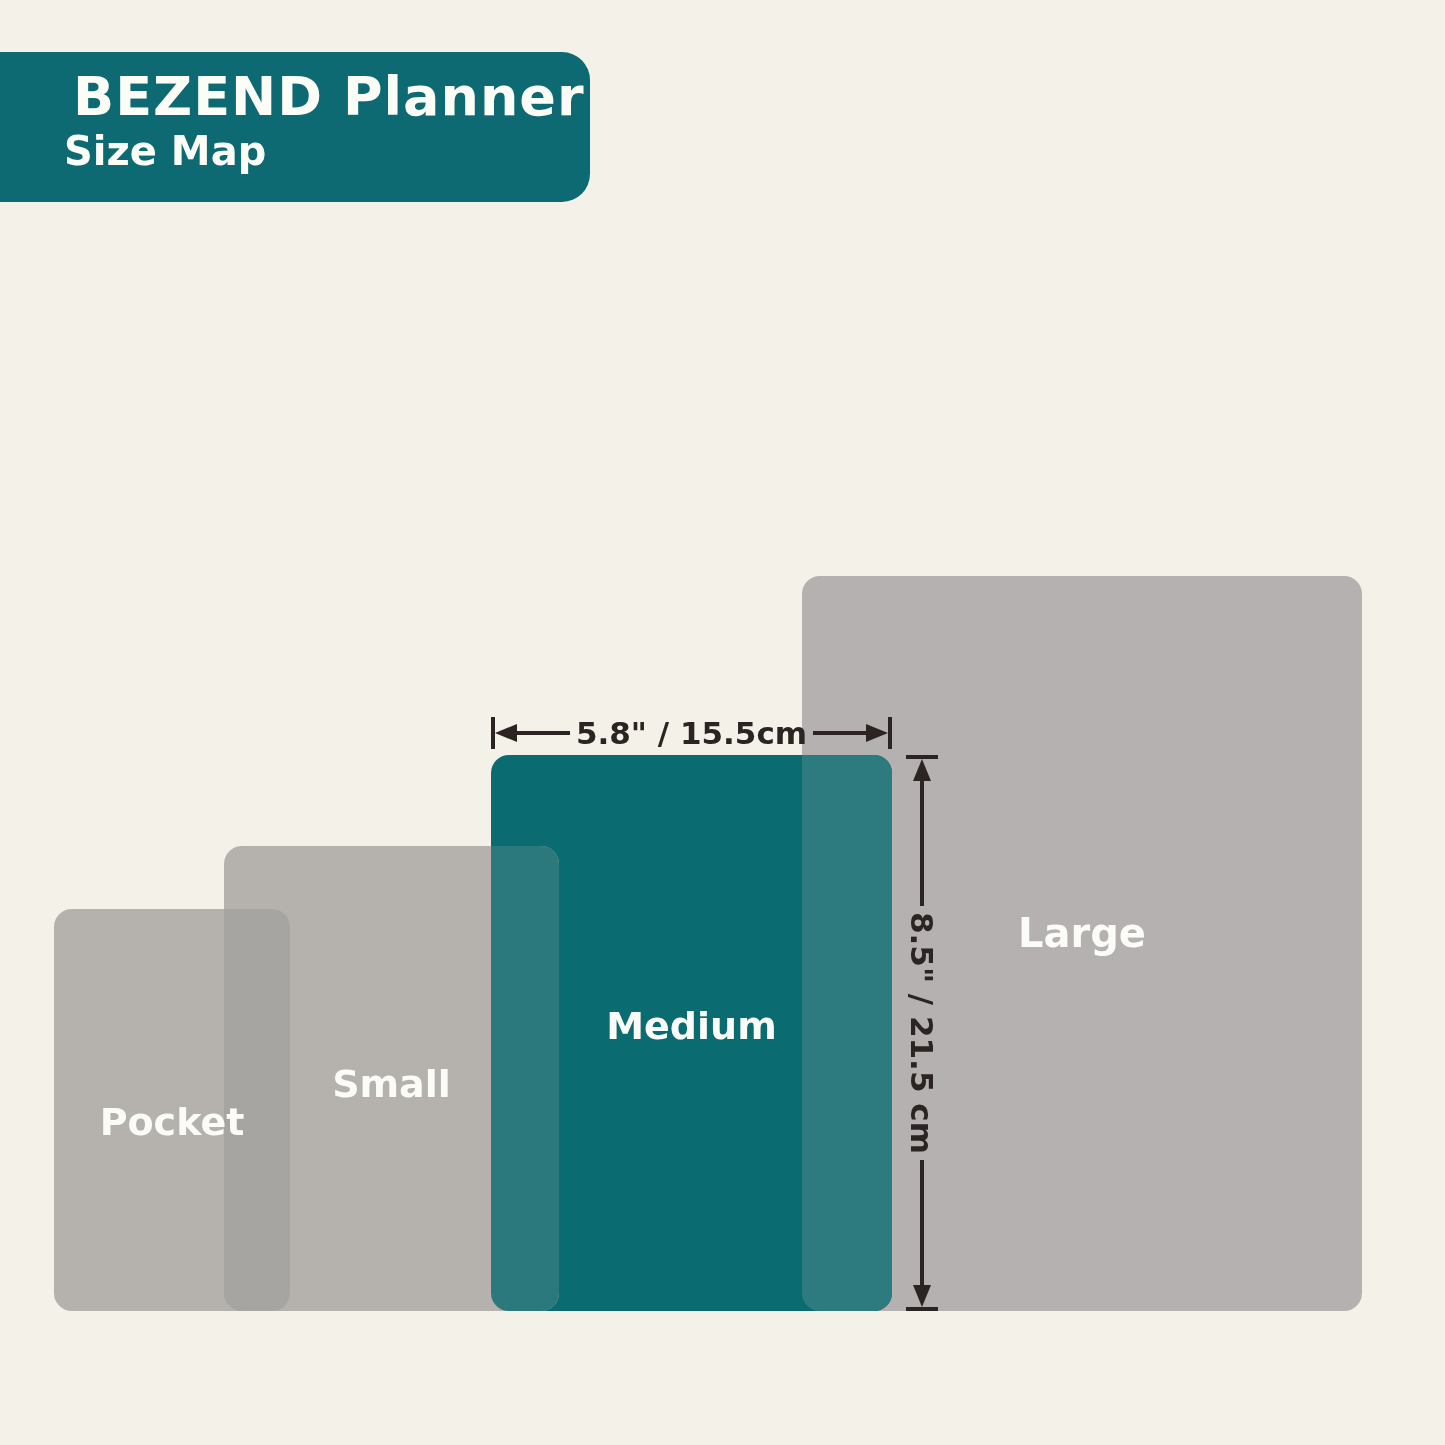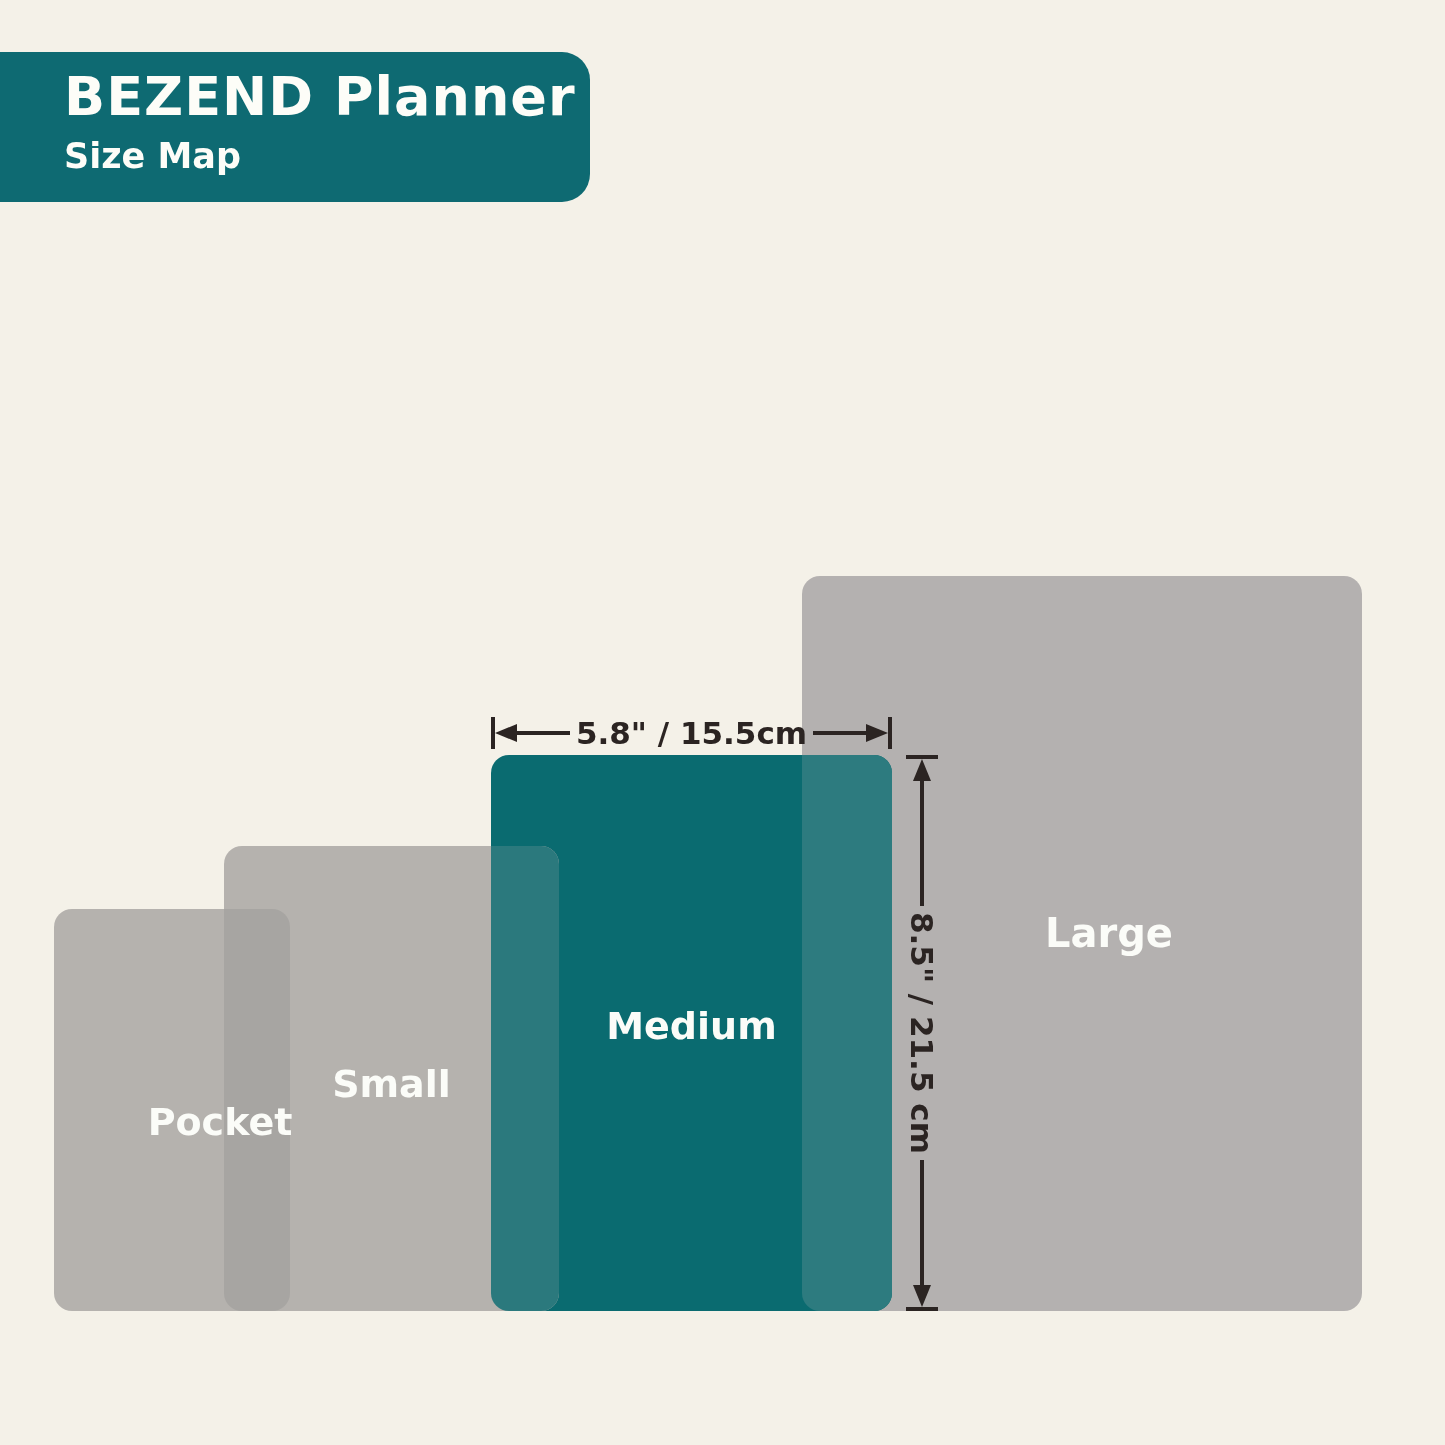--- a/index.html
+++ b/index.html
@@ -19,51 +19,51 @@
     position: absolute; left: 0; top: 52px;
     width: 590px; height: 150px;
     background: var(--header_bg, #0e6a72);
     border-radius: 0 28px 28px 0;
     box-sizing: border-box;
     padding: 14px 0 0 64px;
     color: var(--header_text, #fdfdf8);
   }
   .badge-title {
     font-size: 54px; font-weight: 700; letter-spacing: 1px;
-    line-height: 1.15; white-space: nowrap;
+    line-height: 1.15; white-space: nowrap; margin-left: 9px;
   }
   .badge-subtitle {
-    font-size: 35px; font-weight: 600; margin-top: 8px; white-space: nowrap;
+    font-size: 40px; font-weight: 600; white-space: nowrap;
   }
 
   
   .rect { position: absolute; border-radius: 18px; }
   .rect-large  { left: 802px; top: 576px; width: 560px; height: 735px; background: var(--rect_gray_large, #b4b1b0); }
   .rect-medium { left: 491px; top: 755px; width: 401px; height: 556px; background: var(--rect_teal, #0a6b70); }
   .rect-small  { left: 224px; top: 846px; width: 335px; height: 465px; background: var(--rect_gray, #b5b2ae); }
   .rect-pocket { left:  54px; top: 909px; width: 236px; height: 402px; background: var(--rect_gray, #b5b2ae); }
 
   .overlap { position: absolute; border-radius: 0 18px 18px 18px; }
   .ov-medium-large { left: 802px; top: 755px; width: 90px; height: 556px; background: var(--overlap_teal_large, #2d7b7f); }
   .ov-small-medium { left: 491px; top: 846px; width: 68px; height: 465px; background: var(--overlap_teal_small, #2b797d); }
   .ov-pocket-small { left: 224px; top: 909px; width: 66px; height: 402px; background: var(--overlap_gray, #a7a5a2); }
 
   
   .size-label {
     position: absolute; display: flex; align-items: center; justify-content: center;
     color: var(--label_text, #fbfcf8); font-weight: 600; font-size: 38px;
     pointer-events: none; white-space: nowrap;
   }
-  .lbl-large  { left: 802px; top: 576px; width: 560px; height: 735px; font-size: 40px; padding-left: 27px; }
+  .lbl-large  { left: 802px; top: 576px; width: 560px; height: 735px; font-size: 40px; }
   .lbl-large  span { transform: translateY(-11px); }
   .lbl-medium { left: 491px; top: 755px; width: 401px; height: 556px; }
   .lbl-medium span { transform: translateY(-7px); }
   .lbl-small  { left: 224px; top: 846px; width: 335px; height: 465px; }
   .lbl-small  span { transform: translateY(5px); }
-  .lbl-pocket { left:  54px; top: 909px; width: 236px; height: 402px; padding-left: 48px; }
+  .lbl-pocket { left:  54px; top: 909px; width: 236px; height: 402px; }
   .lbl-pocket span { transform: translateY(12px); }
 
   
   .dim-h {
     position: absolute; left: 491px; top: 711px; width: 401px; height: 44px;
     display: flex; flex-direction: row; align-items: center;
   }
   .dim-v {
     position: absolute; left: 900px; top: 755px; width: 44px; height: 556px;
     display: flex; flex-direction: column; align-items: center;

